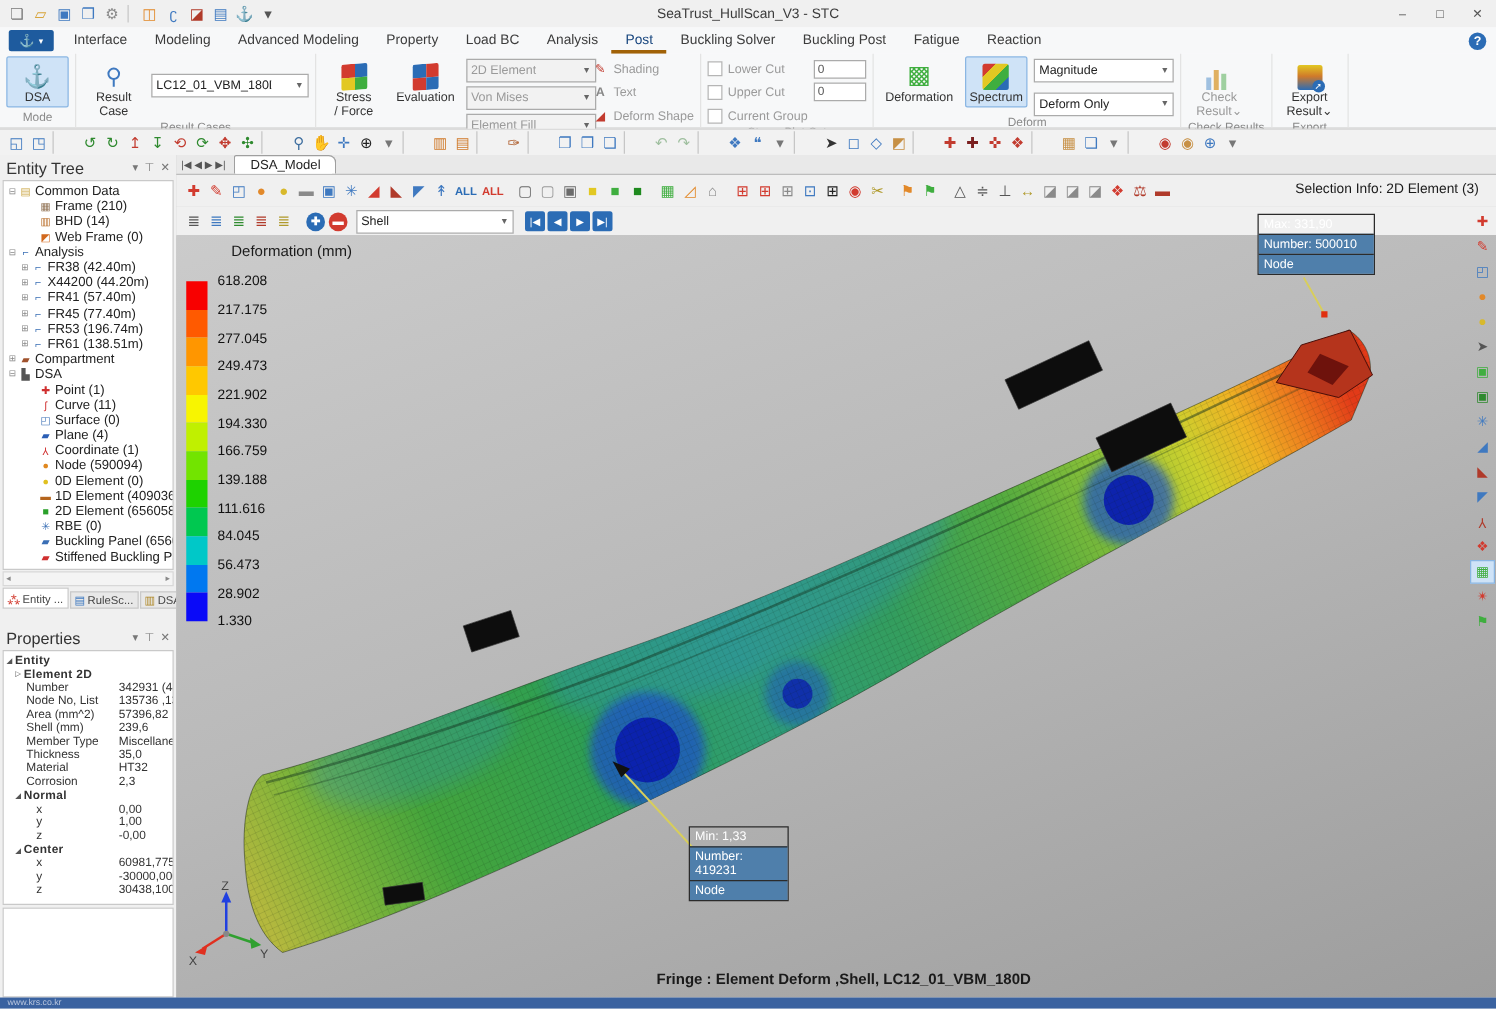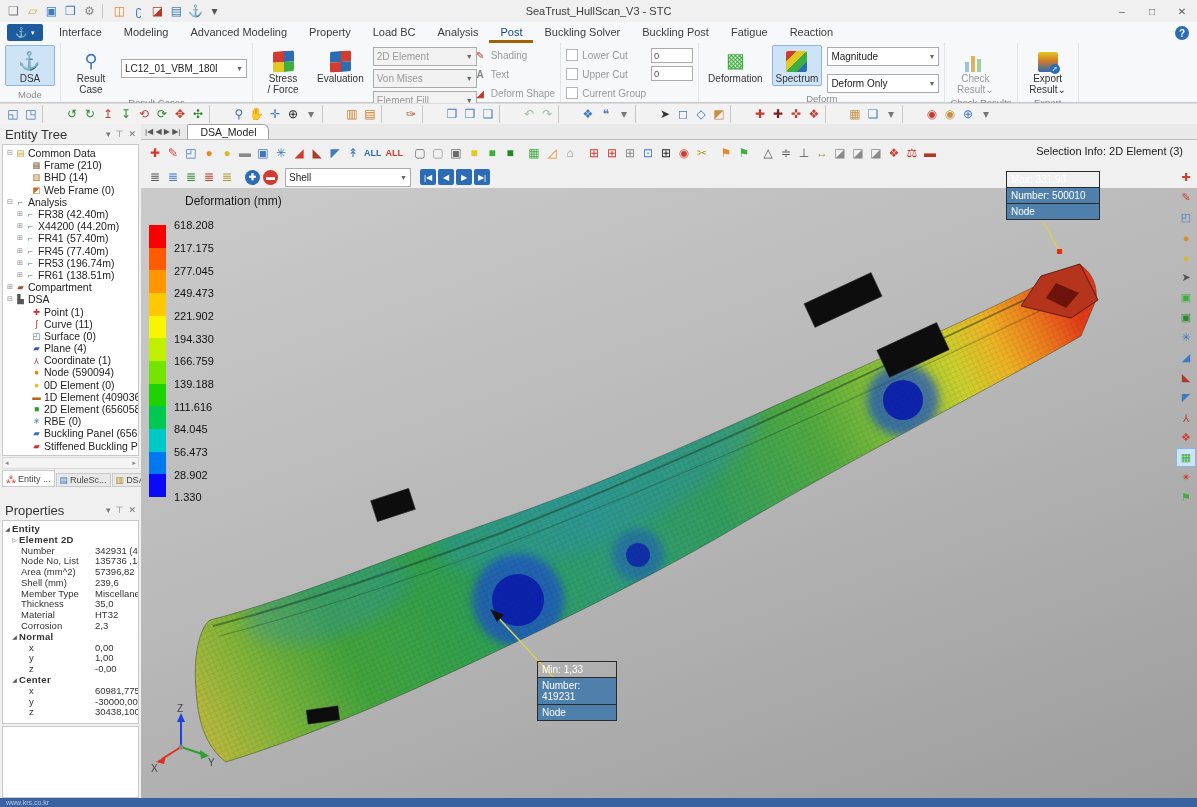--- a/index.html
+++ b/index.html
@@ -118,21 +118,21 @@
   #legtitle{position:absolute;left:44px;top:6px;font-size:12px;color:#1a1a1a;}
   #legbar{position:absolute;left:8px;top:37px;width:17px;height:272px;display:grid;
           grid-template-rows:repeat(12,1fr);}
   #leglabels{position:absolute;left:33px;top:26px;display:grid;grid-auto-rows:22.66px;align-items:center;
              font-size:11px;color:#111;}
   .anno{position:absolute;z-index:6;border:1px solid #2b2b2b;color:#fff;font-size:10px;width:92px;}
   .anno div{padding:2px 4px;}
   .anno .a2{background:#4f7fab;border-top:1px solid #2b2b2b;}
   .anno .a3{background:#4f7fab;border-top:1px solid #2b2b2b;}
   #maxanno{left:865px;top:-17px;}
-  #minanno{left:396px;top:473px;width:78px;}
+  #minanno{left:410px;top:473px;width:78px;}
   #fringe{position:absolute;left:344px;top:588px;width:380px;text-align:center;font-size:12px;
           font-weight:bold;color:#1a1a1a;}
   #rtools{position:absolute;right:1px;top:44px;display:flex;flex-direction:column;gap:1px;z-index:7;}
   .rti{width:18px;height:17px;display:flex;align-items:center;justify-content:center;font-size:11px;
        border:1px solid transparent;}
   .rti[data-kind="active"]{background:#cfe3f7;border-color:#8ab6e3;}
 
   
   #statusbar{left:0;right:0;bottom:0;height:9px;background:#3a62a0;color:#b9c6de;font-size:7px;
              display:flex;align-items:center;padding-left:6px;}
@@ -909,20 +909,21 @@
       <div class="a1">Max: 331,90</div>
       <div class="a2">Number: 500010</div>
       <div class="a3">Node</div>
     </div>
     <div class="anno" id="minanno">
       <div class="a1">Min: 1,33</div>
       <div class="a2">Number: 419231</div>
       <div class="a3">Node</div>
     </div>
 
+    <div id="fringe">Fringe : Element Deform ,Shell, LC12_01_VBM_180D</div>
   </div>
 
   <div id="rtools">
     <span class="rti" style="color: rgb(210, 59, 47);">✚</span>
       <span class="rti" style="color: rgb(210, 59, 47);">✎</span>
       <span class="rti" style="color: rgb(63, 121, 192);">◰</span>
       <span class="rti" style="color: rgb(226, 137, 42);">●</span>
       <span class="rti" style="color: rgb(216, 185, 44);">●</span>
       <span class="rti" style="color: rgb(85, 85, 85);">➤</span>
       <span class="rti" style="color: rgb(63, 174, 63);">▣</span>

